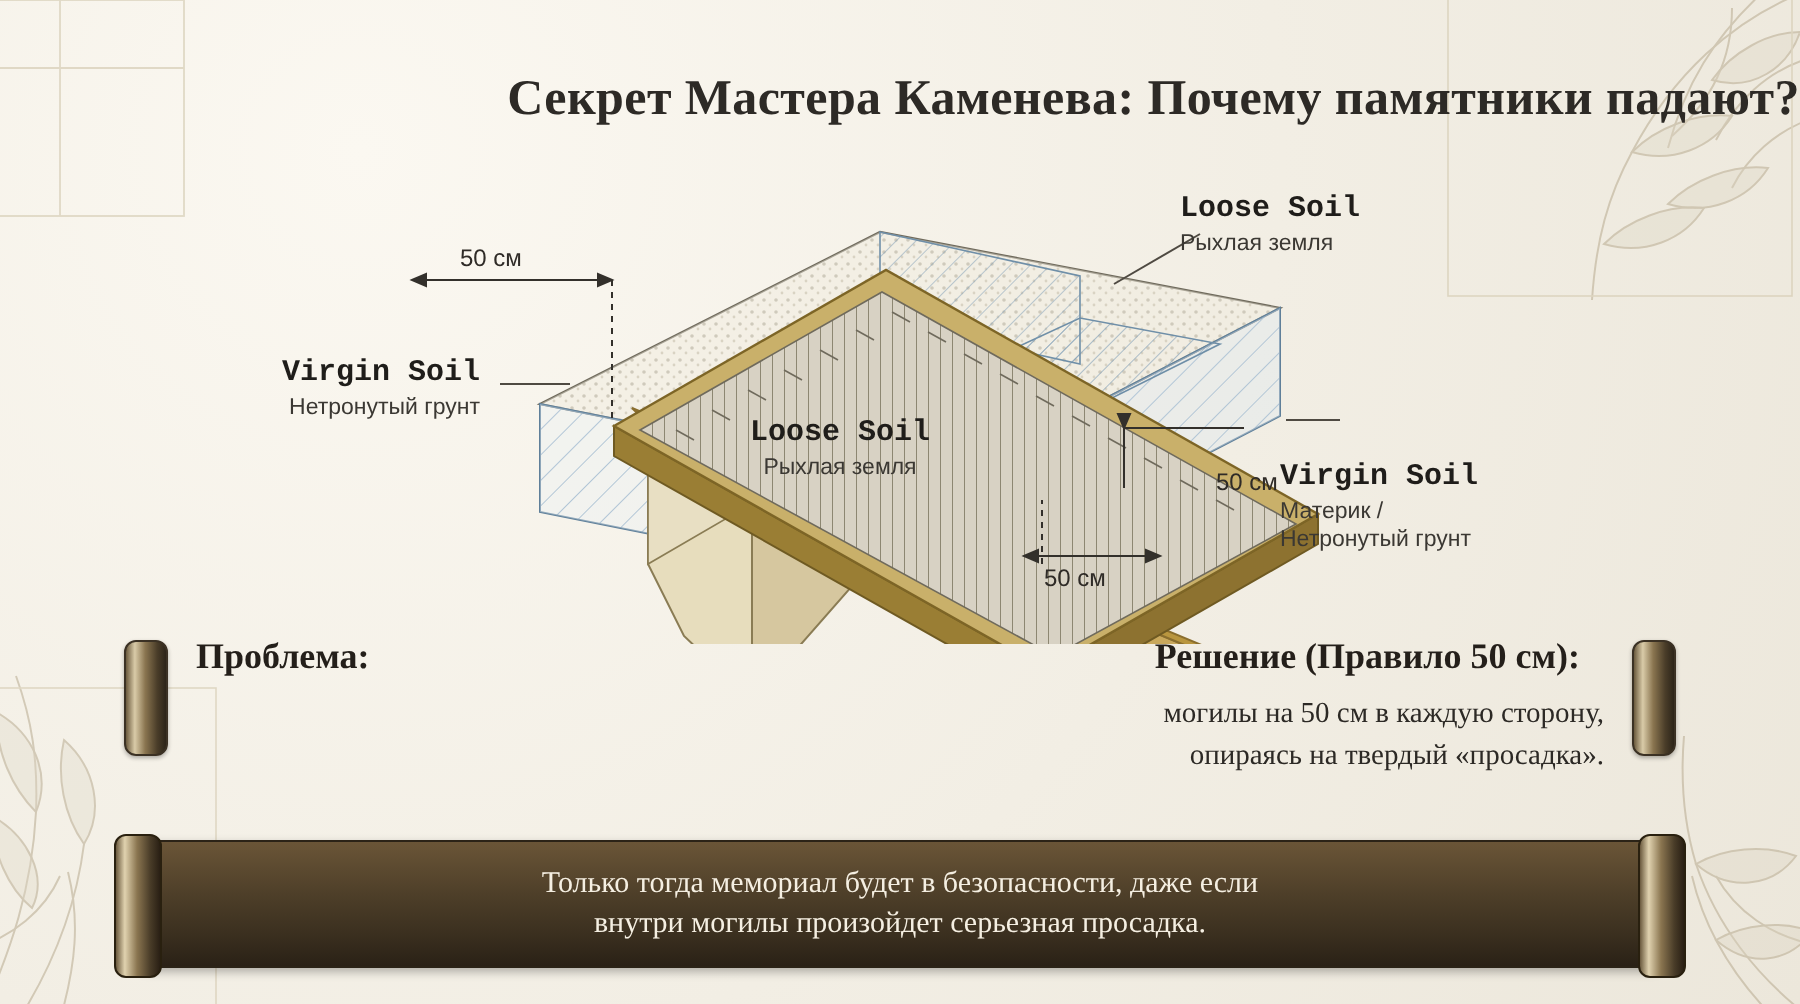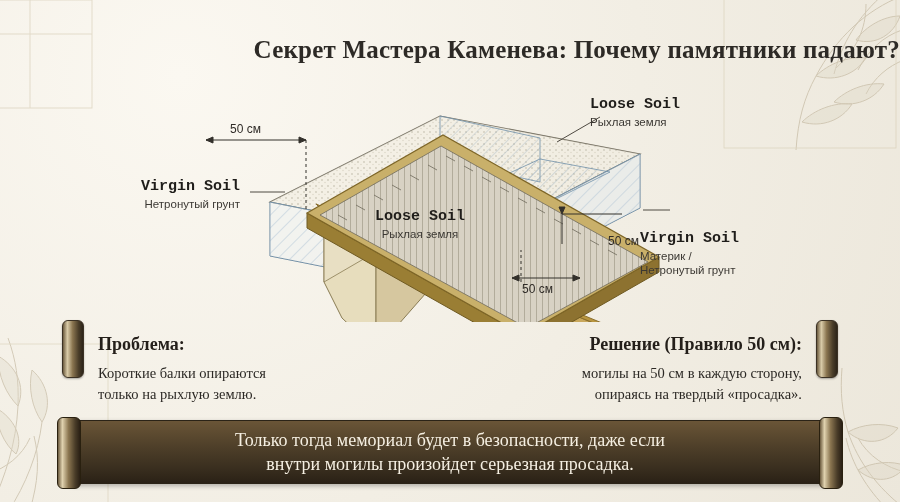--- a/index.html
+++ b/index.html
@@ -85,39 +85,38 @@
     position: absolute;
     top: 318px;
     left: 0;
     width: 100%;
     height: 110px;
   }
   .col {
     position: absolute;
     top: 0;
     width: 330px;
-    margin-top: 16px;
   }
   .col-left  { left: 70px; }
   .col-right { left: 500px; text-align: right; }
 
   .col-head {
     font-size: 18px;
     font-weight: bold;
     color: #241f1a;
     margin-bottom: 8px;
   }
   .col-body {
     font-size: 14.5px;
     color: #2c2925;
     line-height: 1.45;
   }
   .col-left .col-head  { padding-left: 28px; }
   .col-left .col-body  { padding-left: 28px; }
-  .col-right .col-head { padding-right: 28px; }
+  .col-right .col-head { padding-right: 40px; }
   .col-right .col-body { padding-right: 28px; }
 
   
   .cap {
     position: absolute;
     width: 20px;
     height: 56px;
     border-radius: 6px;
     background: linear-gradient(90deg,#6b5a3e 0%,#d9cba8 22%,#8a7550 48%,#4a3d29 78%,#2c2419 100%);
     border: 1px solid #3b3124;
@@ -136,21 +135,21 @@
     border-radius: 8px;
     background: linear-gradient(180deg,#6a5537 0%,#4e3f29 42%,#3a2f1f 75%,#2a2116 100%);
     border: 1px solid #2b2317;
     box-shadow: 0 2px 5px rgba(0,0,0,.28);
     display: flex;
     align-items: center;
     justify-content: center;
   }
   .banner-text {
     color: #f5efe2;
-    font-size: 18px;
+    font-size: 15px;
     line-height: 1.35;
     text-align: center;
     padding: 0 40px;
   }
   .banner-cap {
     position: absolute;
     top: -4px;
     width: 22px;
     height: 70px;
     border-radius: 6px;
@@ -393,24 +392,20 @@
     <div class="dim" style="left:498px; top:152px;">50 см</div>
     <div class="dim" style="left:412px; top:200px;">50 см</div>
   </div>
 
   <div class="cols">
     <div class="cap cap-l"></div>
     <div class="cap cap-r"></div>
 
     <div class="col col-left">
       <div class="col-head">Проблема:</div>
-      <div class="col-body">
-        <div>Короткие балки опираются</div>
-        <div>только на рыхлую землю.</div>
-      </div>
     </div>
 
     <div class="col col-right">
       <div class="col-head">Решение (Правило 50 см):</div>
       <div class="col-body">
         <div>могилы на 50 см в каждую сторону,</div>
         <div>опираясь на твердый «просадка».</div>
       </div>
     </div>
   </div>

